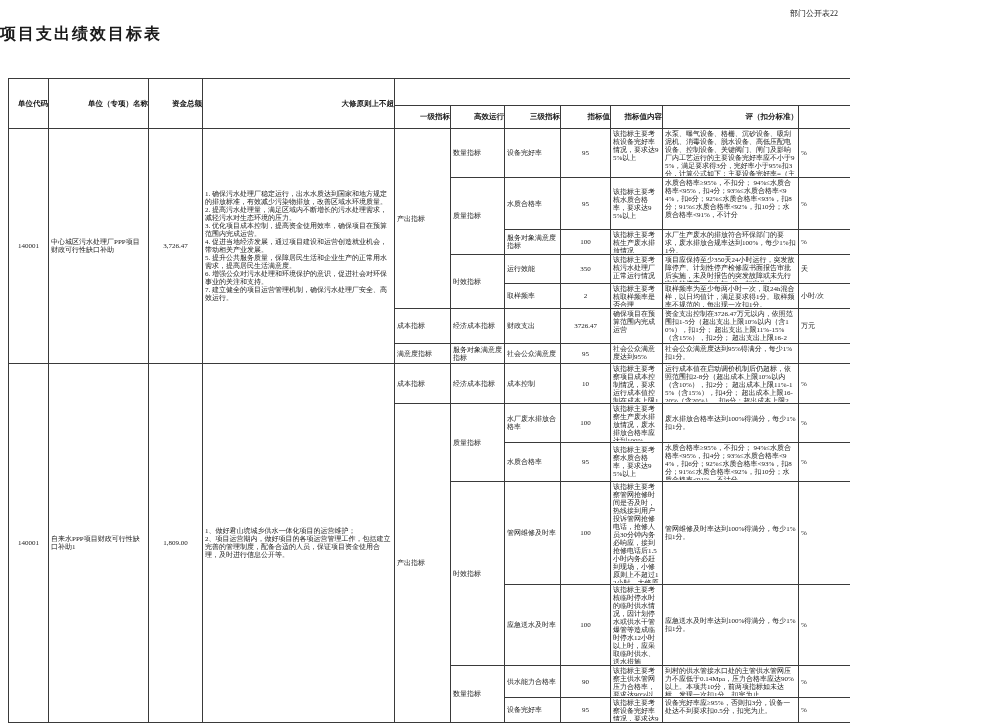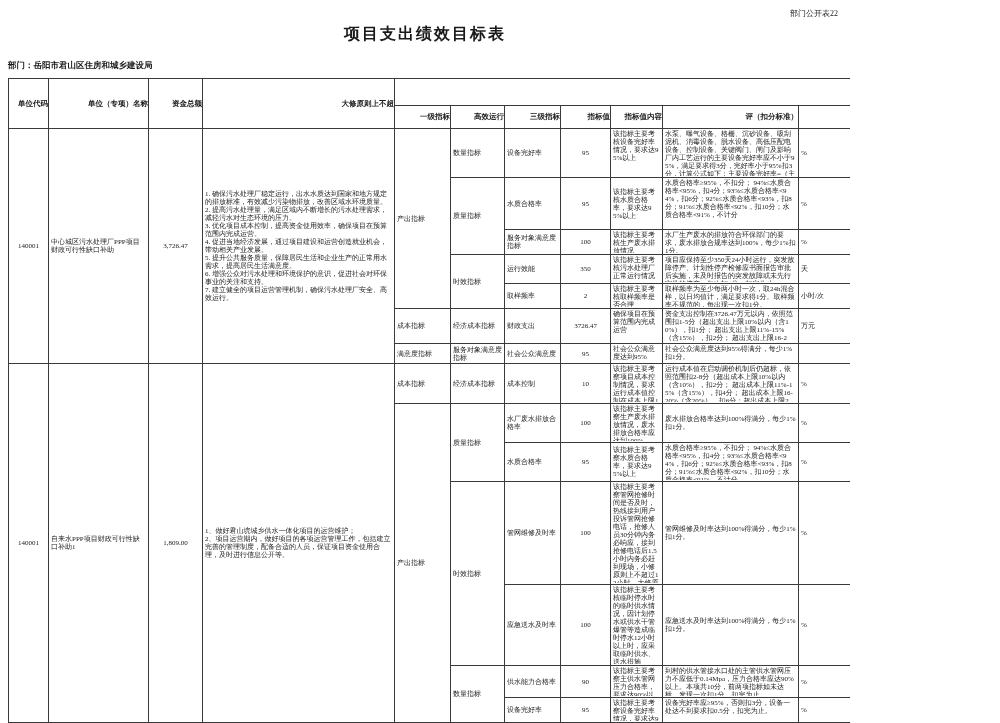--- a/index.html
+++ b/index.html
@@ -1,41 +1,37 @@
 <!DOCTYPE html>
 <html><head>
 <meta charset="utf-8">
 <style>
   html,body{margin:0;padding:0;background:#fff;}
   body{width:1000px;height:723px;font-family:"Liberation Serif","DejaVu Serif",serif;color:#1a1a1a;}
   .page{position:relative;width:850px;height:723px;overflow:hidden;background:#fff;}
   .corner{position:absolute;top:8px;right:12px;font-size:8px;}
-  .title{position:absolute;top:24px;left:0;width:100%;text-align:center;font-size:16px;font-weight:bold;margin:0;letter-spacing:2px;}
+  .title{position:absolute;top:24px;left:0;width:100%;text-align:left;font-size:16px;font-weight:bold;margin:0;letter-spacing:2px;}
   .meta{position:absolute;top:60px;left:8px;width:984px;display:flex;justify-content:space-between;font-size:8.5px;}
   .dept{font-weight:bold;}
   table{position:absolute;top:78px;left:8px;width:984px;border-collapse:collapse;table-layout:fixed;font-size:7px;line-height:8px;}
   th,td{border:1px solid #3a3a3a;padding:1px 2px;vertical-align:middle;overflow:hidden;word-break:break-all;}
   th{text-align:right;font-weight:bold;font-size:7.5px;padding:0;}
   td{text-align:left;}
   .ctr{text-align:center;}
   .num{text-align:center;}
   .pre{white-space:pre-wrap;}
   .clip{overflow:hidden;}
   .top{vertical-align:top;}
 </style>
 </head>
 <body>
 
 <div class="page">
   <div class="corner">部门公开表22</div>
   <h1 class="title">项目支出绩效目标表</h1>
-  <div class="meta">
-    <span class="dept">部门：岳阳市君山区住房和城乡建设局</span>
-    <span>金额单位：万元</span>
-  </div>
 
   <table>
     <colgroup>
       <col style="width:40px">
         <col style="width:100px">
         <col style="width:54px">
         <col style="width:192px">
       <col style="width:56px">
         <col style="width:54px">
         <col style="width:56px">

